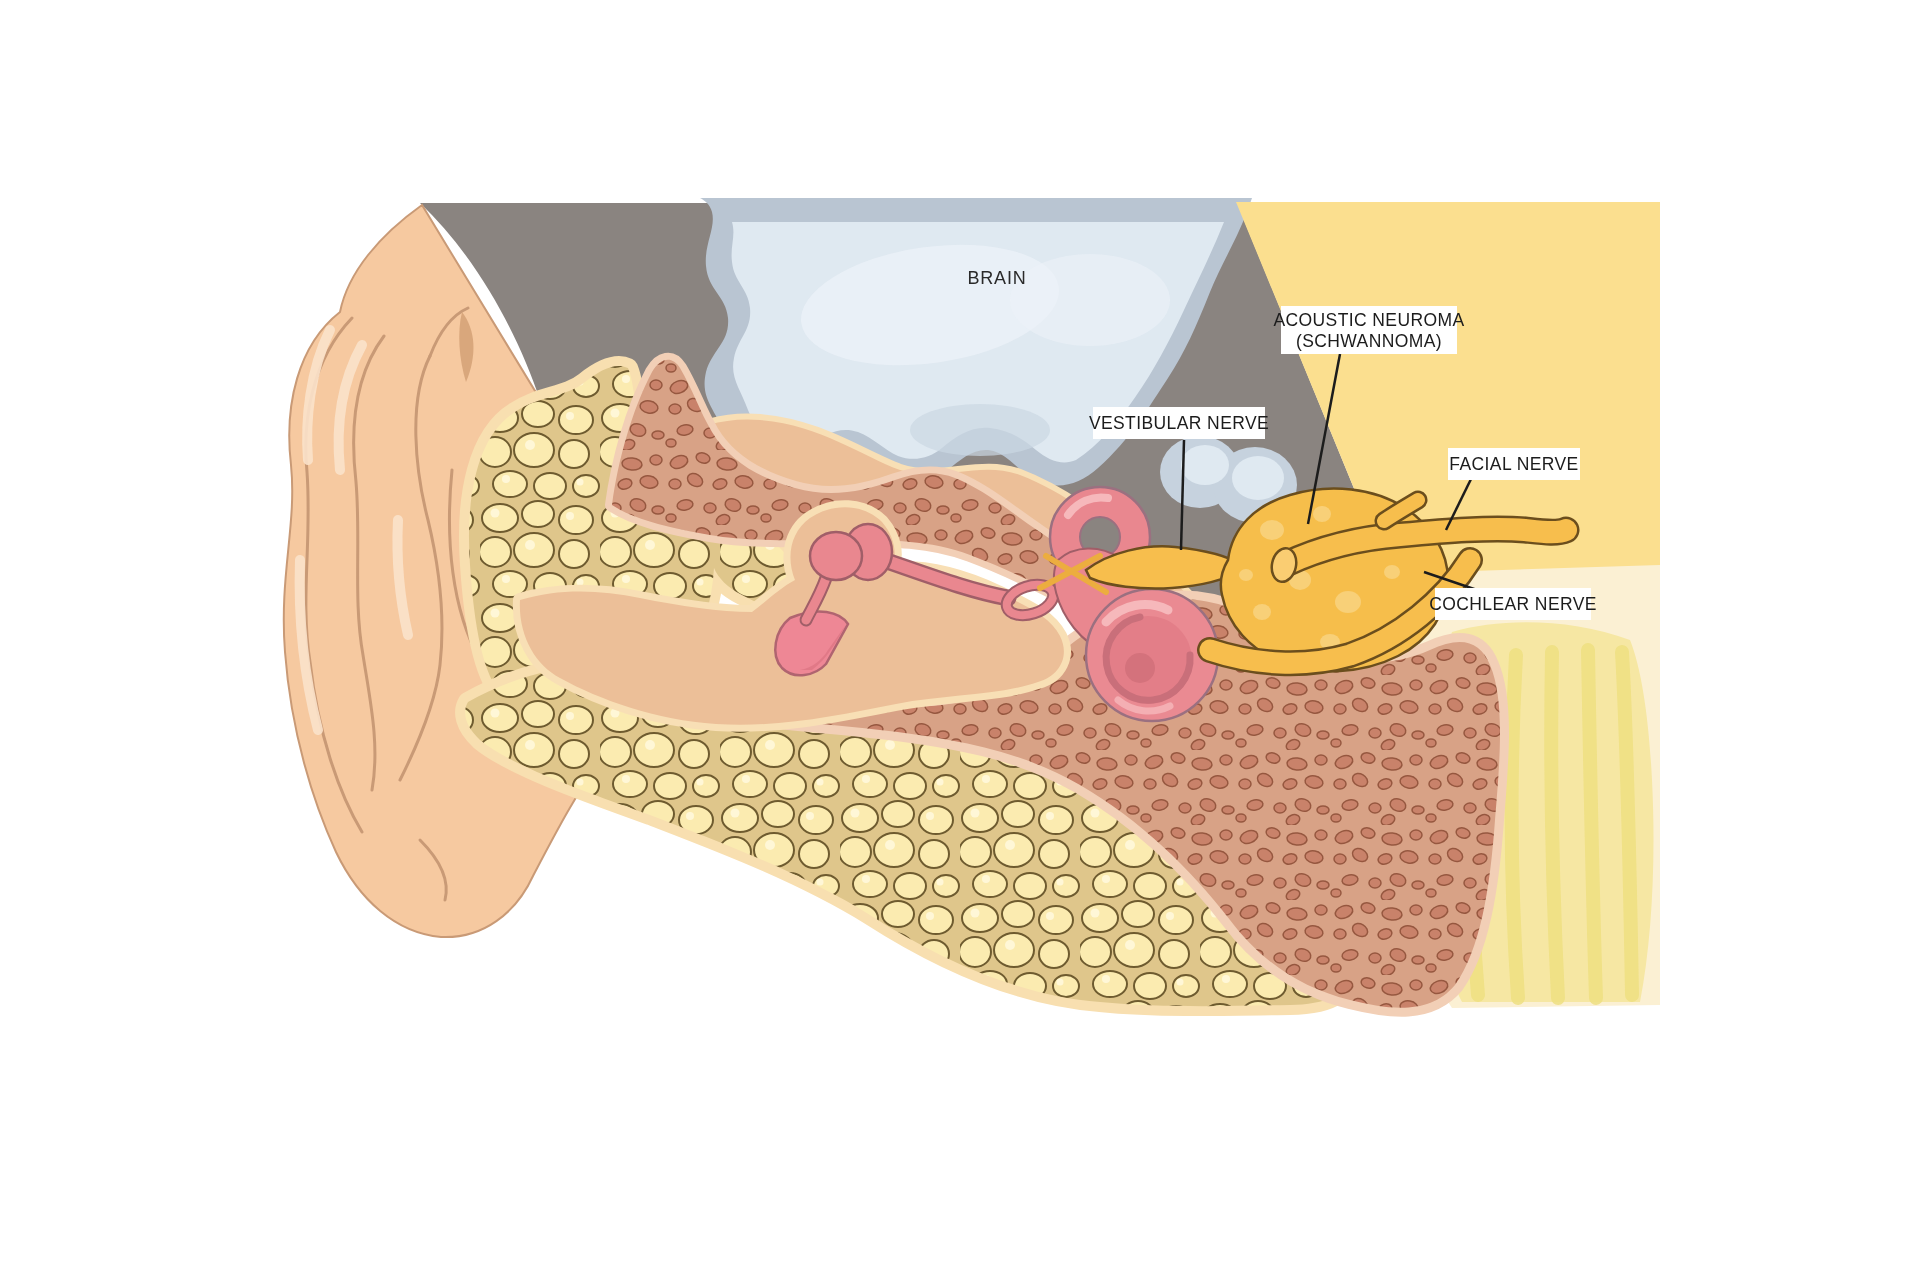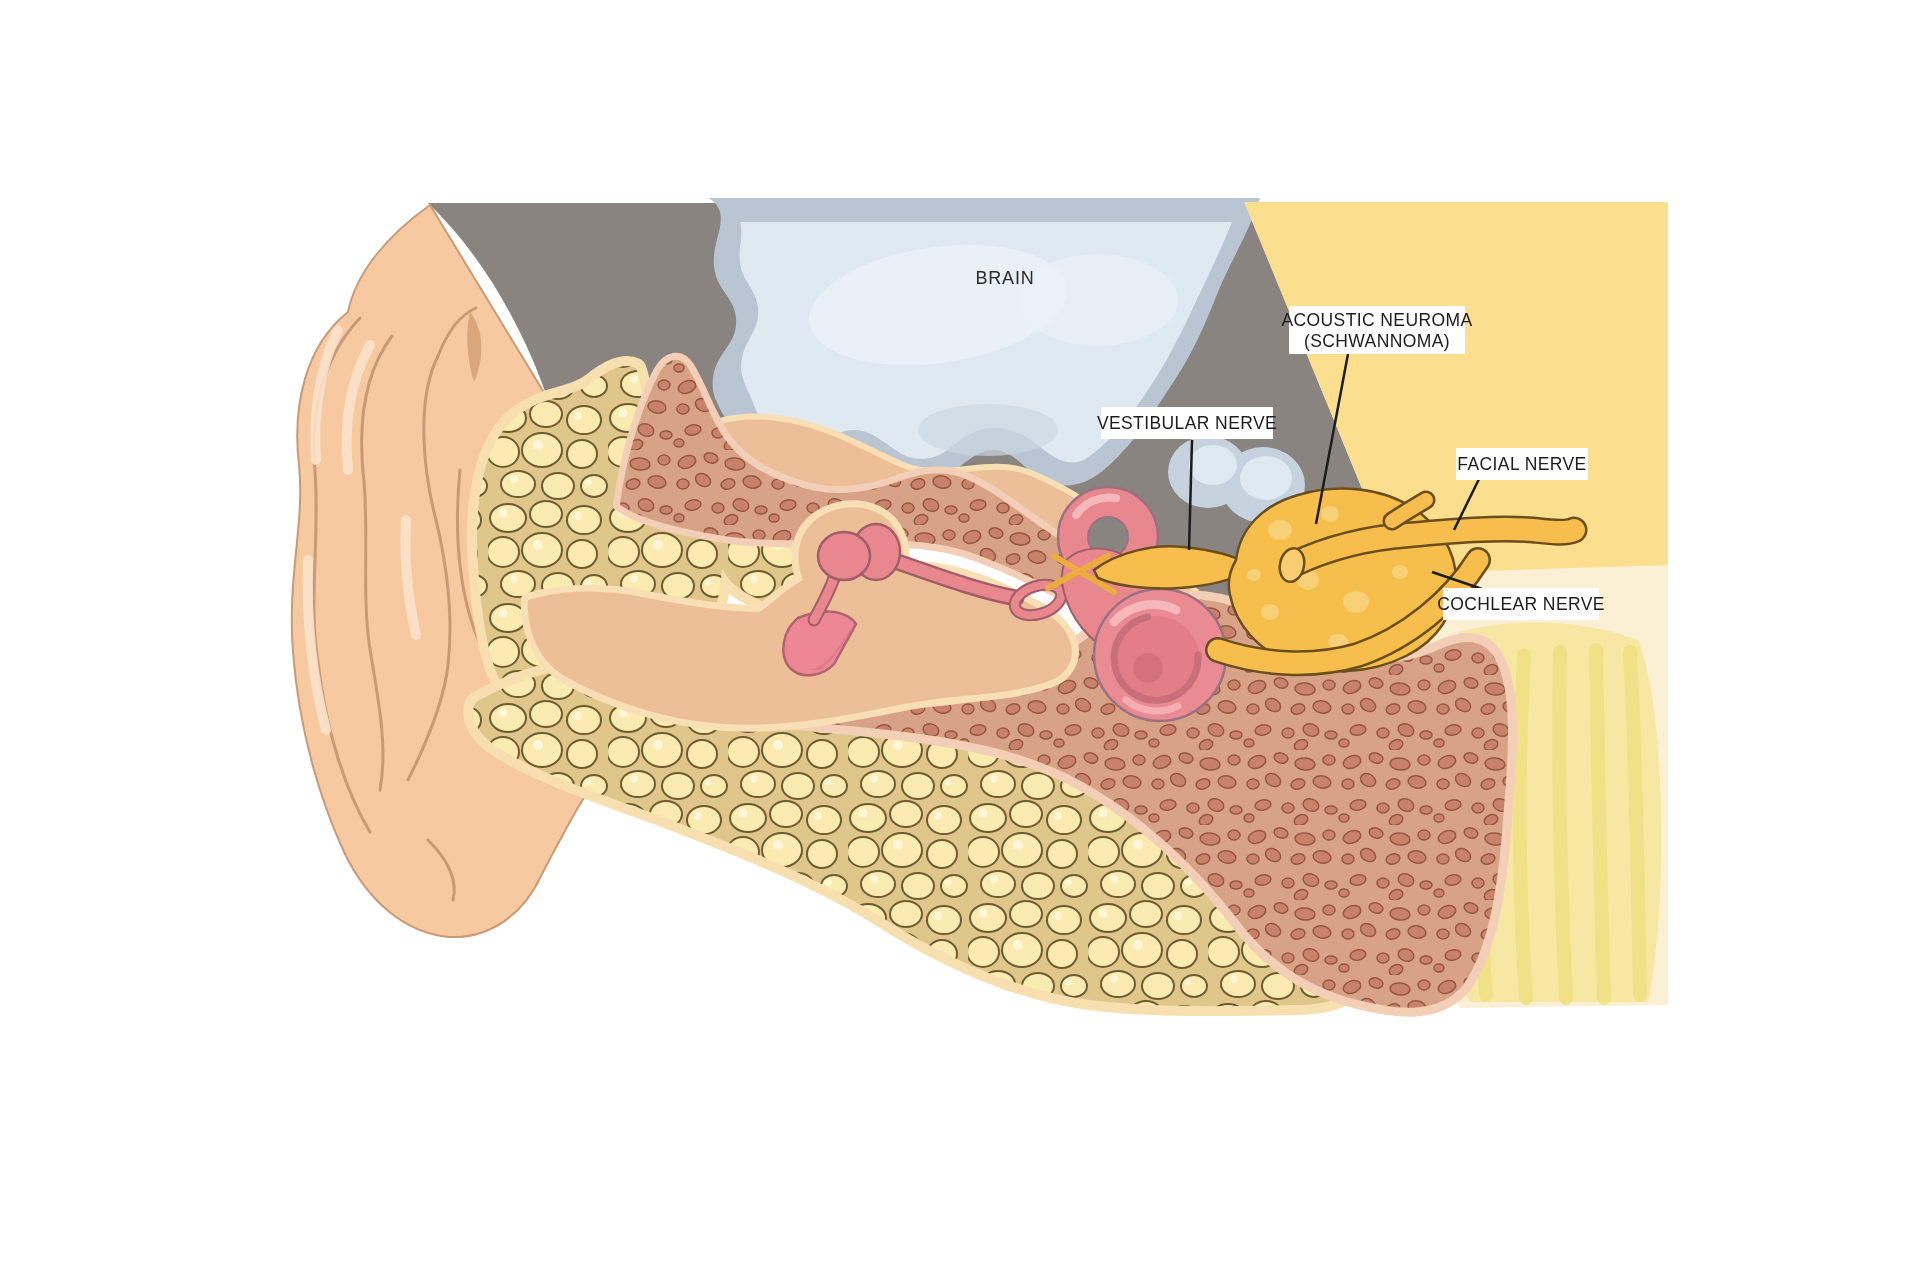--- a/index.html
+++ b/index.html
@@ -1,16 +1,16 @@
 <!DOCTYPE html>
 <html><head>
 <meta charset="utf-8">
 <style>
   html,body{margin:0;padding:0;background:#ffffff;}
-  .stage{width:1752px;height:1280px;position:relative;background:#ffffff;overflow:hidden;padding-left:8px;}
+  .stage{width:1752px;height:1280px;position:relative;background:#ffffff;overflow:hidden;}
   svg{display:block;}
   text{font-family:"Liberation Sans","DejaVu Sans",sans-serif;}
   .label-text{font-size:17.5px;letter-spacing:.4px;fill:#1c1c1c;}
   .brain-text{font-size:18px;letter-spacing:.8px;fill:#2a2a2a;}
 </style>
 </head>
 <body>
 
 <div class="stage">
 <svg width="1920" height="1280" viewBox="0 0 1920 1280" xmlns="http://www.w3.org/2000/svg">

